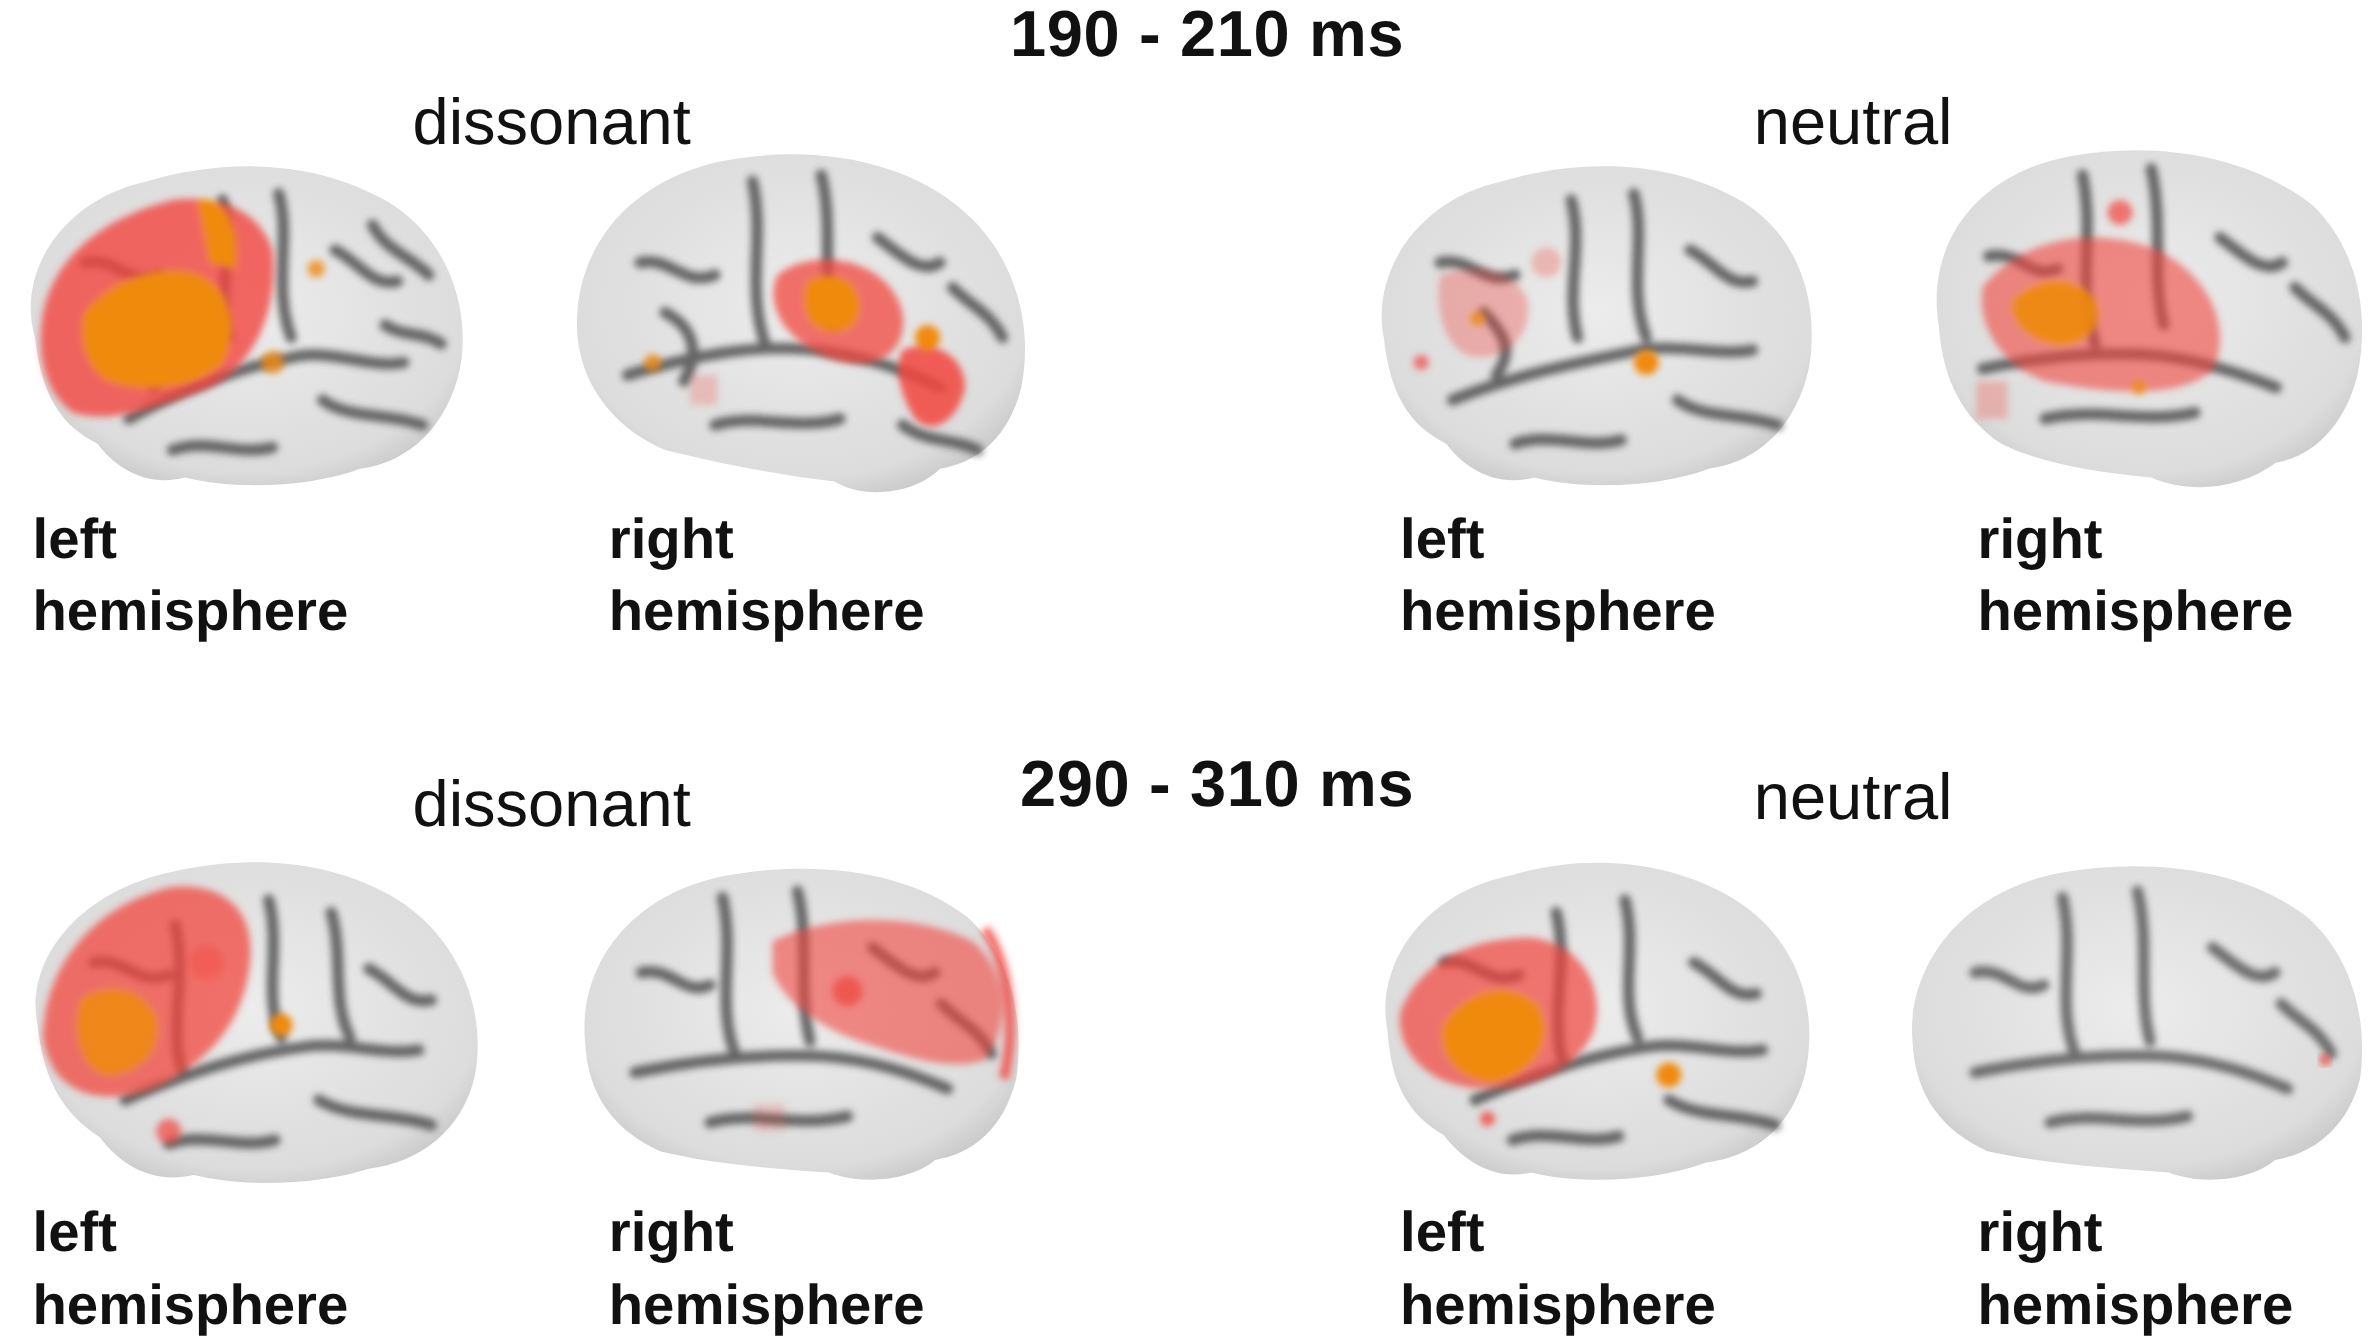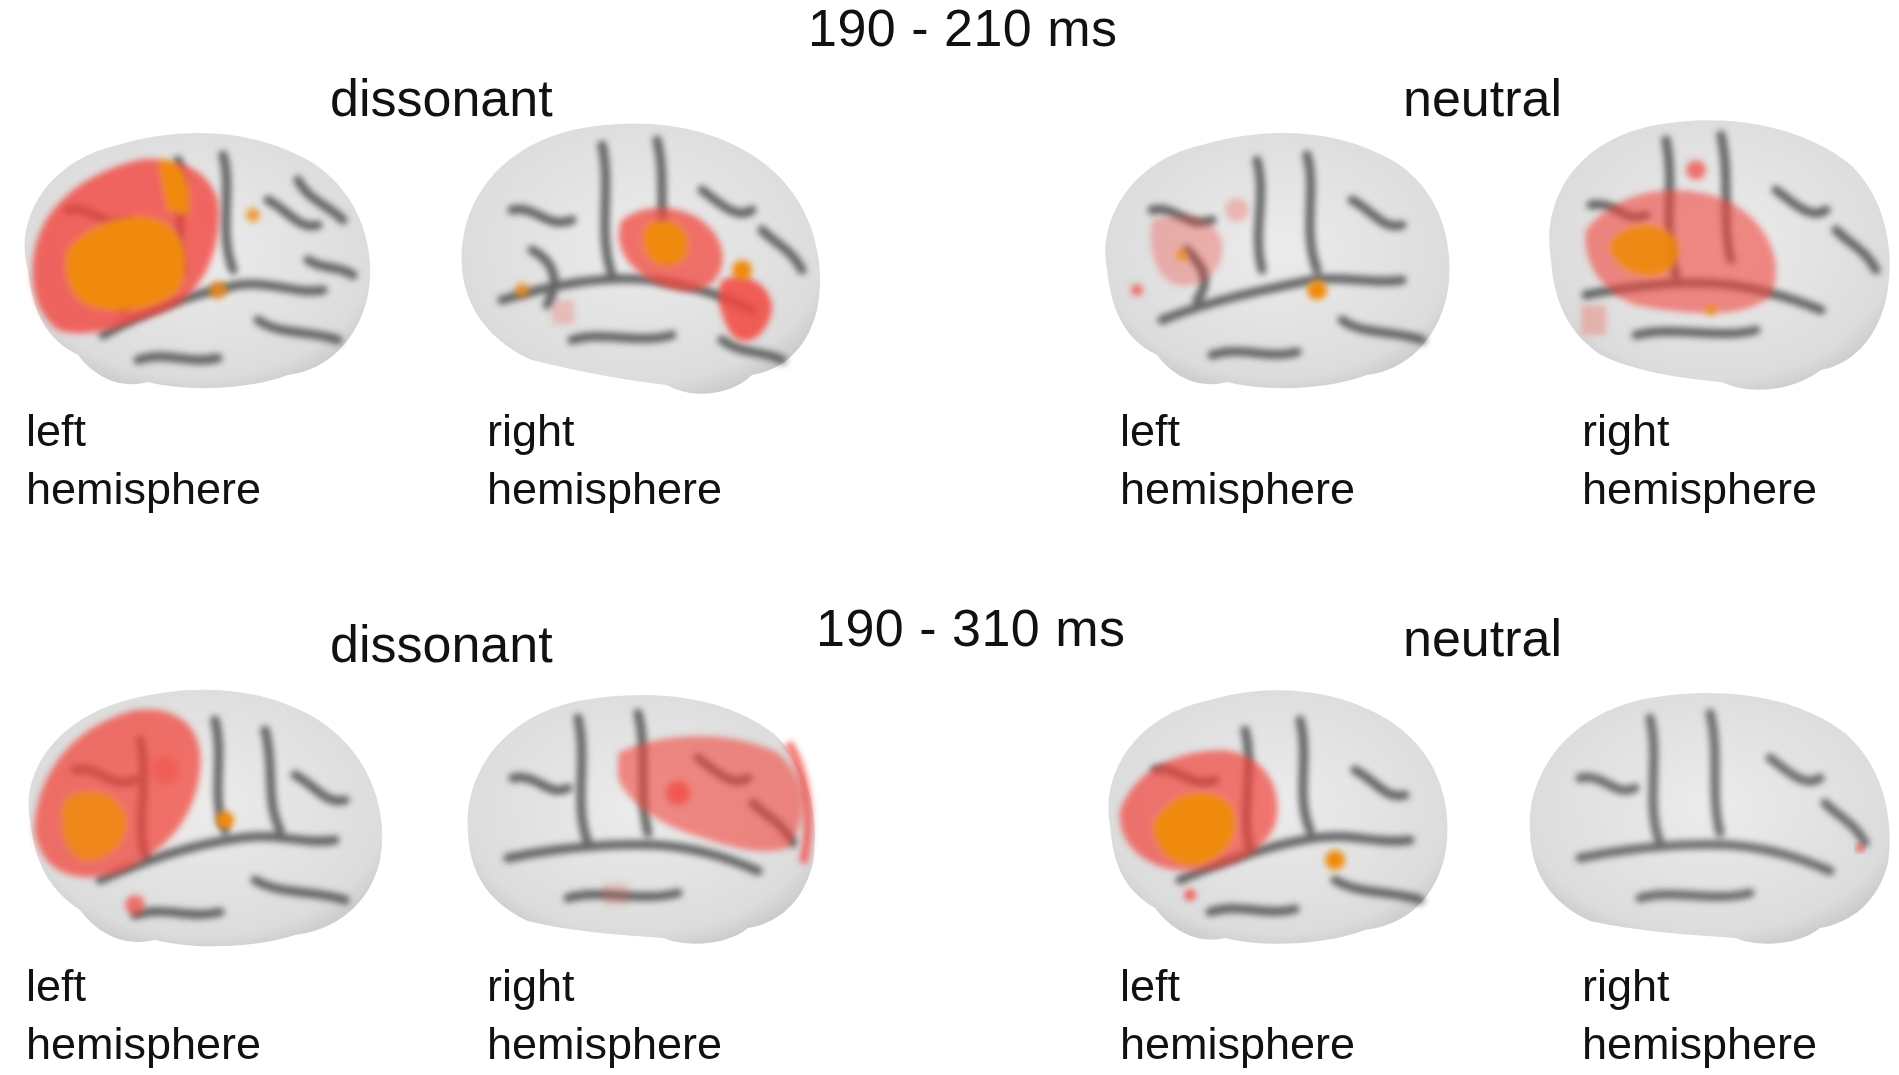--- a/index.html
+++ b/index.html
@@ -1,21 +1,21 @@
 <!DOCTYPE html>
 <html><head>
 <meta charset="utf-8">
 <style>
   html, body { margin: 0; padding: 0; background: #ffffff; }
   body { width: 1899px; height: 1075px; position: relative; overflow: hidden;
          font-family: "Liberation Sans", "DejaVu Sans", sans-serif; color: #111; }
   .abs { position: absolute; }
-  .time-title { font-weight: normal; font-size: 52px; letter-spacing: 0.5px; white-space: nowrap; line-height: 1; }
+  .time-title { font-weight: bold; font-size: 52px; letter-spacing: 0.5px; white-space: nowrap; line-height: 1; }
   .cond-title { font-size: 52px; white-space: nowrap; line-height: 1; }
-  .hemi-label { font-size: 45px; line-height: 58px; white-space: nowrap; }
+  .hemi-label { font-size: 45px; line-height: 58px; white-space: nowrap; font-weight: bold; }
   .brain { position: absolute; }
   .brain svg { width: 100%; height: 100%; display: block; overflow: visible; }
 </style>
 </head>
 <body>
 
 <div class="abs time-title" style="left:808px; top:2px;">190 - 210 ms</div>
 
 <div class="abs cond-title" style="left:330px; top:72px;">dissonant</div>
 <div class="abs cond-title" style="left:1403px; top:72px;">neutral</div>
@@ -135,21 +135,21 @@
 </div>
 <div class="abs hemi-label" style="left:1120px; top:402px;">
   <div>left</div>
   <div>hemisphere</div>
 </div>
 <div class="abs hemi-label" style="left:1582px; top:402px;">
   <div>right</div>
   <div>hemisphere</div>
 </div>
 
-<div class="abs time-title" style="left:816px; top:602px;">190 - 310 ms</div>
+<div class="abs time-title" style="left:816px; top:602px;">290 - 310 ms</div>
 
 <div class="abs cond-title" style="left:330px; top:618px;">dissonant</div>
 <div class="abs cond-title" style="left:1403px; top:612px;">neutral</div>
 
 <div class="brain" style="left:15px; top:680px; width:375px; height:270px;">
   <svg viewBox="0 0 375 270">
     <path d="M15 140 C5 90 45 35 120 18 C175 5 240 5 295 35 C350 65 375 125 365 180 C355 225 320 250 280 255 C240 268 180 270 140 260 C105 268 80 250 65 230 C35 210 20 185 15 140 Z" fill="url(#g1)"></path>
     <g stroke="#4f4f4f" stroke-width="9" fill="none" stroke-linecap="round" filter="url(#bl)" opacity="0.85">
       <path d="M85 200 C130 180 175 165 225 158 C260 152 290 165 320 160"></path>
       <path d="M125 60 C135 100 120 140 130 175"></path>

